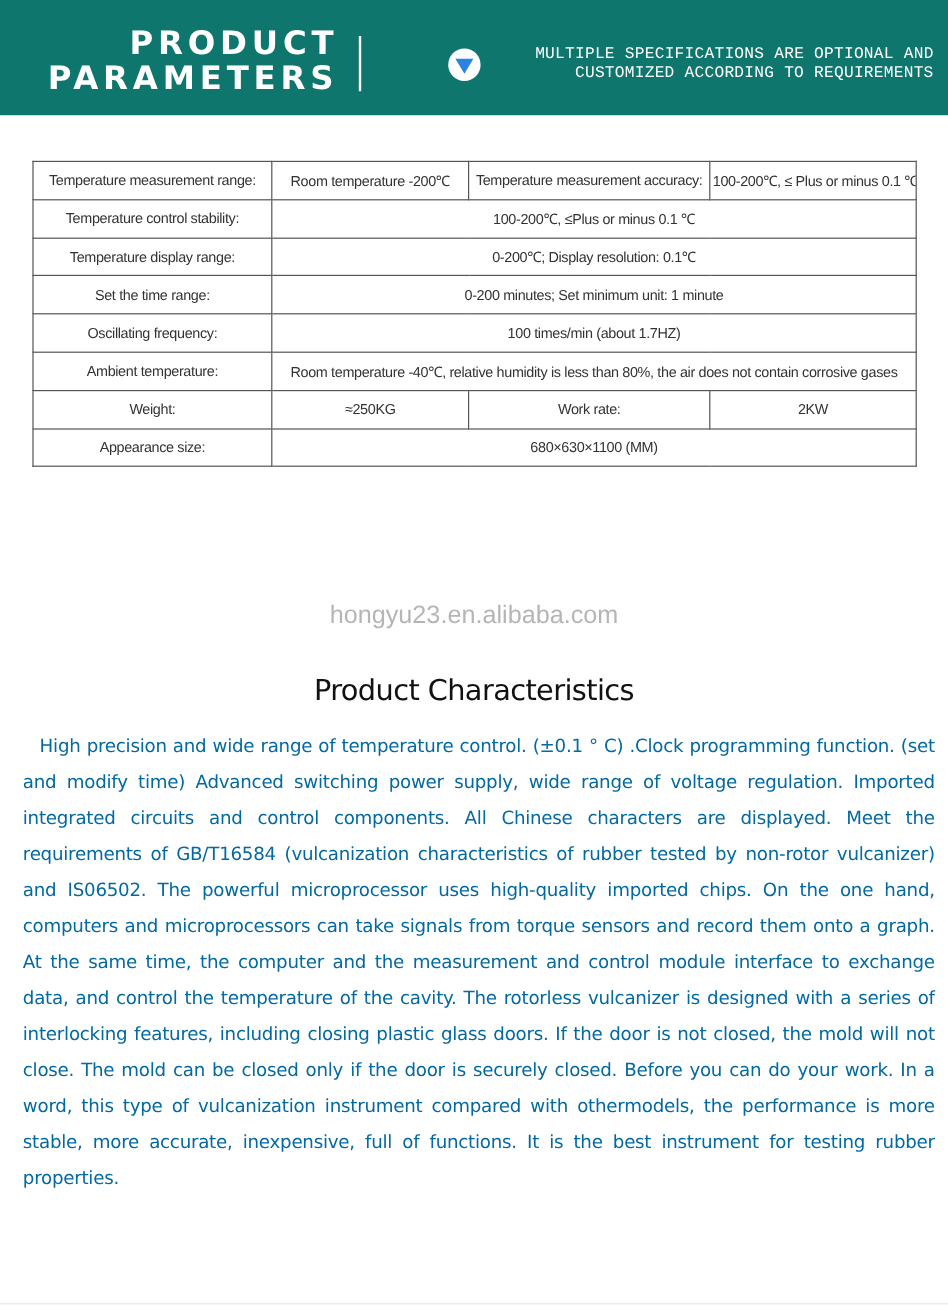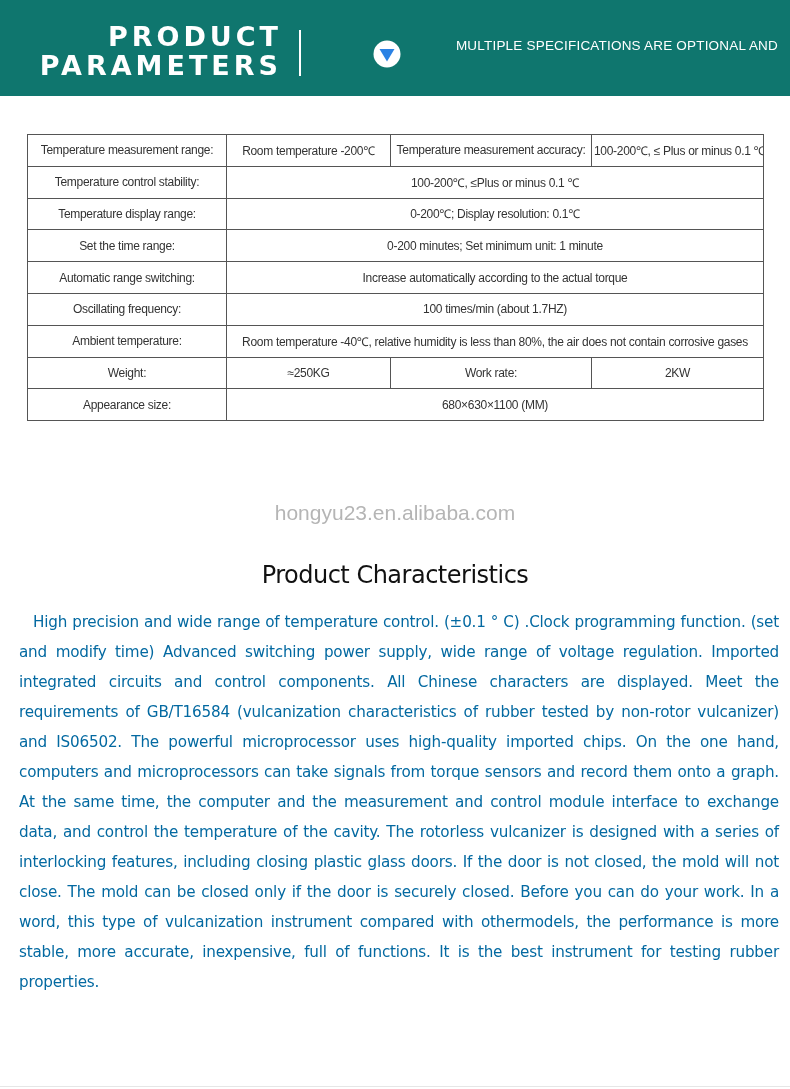--- a/index.html
+++ b/index.html
@@ -21,21 +21,21 @@
   .banner-divider {
     position: absolute; left: 299px; top: 30px; width: 2px; height: 46px;
     background: #ffffff;
   }
   .banner-icon {
     position: absolute; left: 373px; top: 40px; width: 28px; height: 28px;
   }
   .banner-sub {
     position: absolute; right: 12px; top: 38px;
     text-align: right; color: #ffffff;
-    font-family: Liberation Sans, sans-serif;
+    font-family: Liberation Mono, monospace;
     font-size: 13.5px; line-height: 16px; letter-spacing: 0.2px;
   }
   .banner-sub .line { display: block; }
 
   
   .spec-table {
     position: absolute; left: 27px; top: 134px; width: 736px;
     border-collapse: collapse; table-layout: fixed;
     font-family: "Liberation Sans", sans-serif;
     font-size: 12px; color: #333333;
@@ -83,20 +83,21 @@
     <span class="line">PRODUCT</span>
     <span class="line">PARAMETERS</span>
   </div>
   <div class="banner-divider"></div>
   <svg class="banner-icon" viewBox="0 0 28 28">
     <circle cx="14" cy="14" r="13.5" fill="#ffffff"></circle>
     <polygon points="6.5,9 21.5,9 14,21.5" fill="#2a82e4"></polygon>
   </svg>
   <div class="banner-sub">
     <span class="line">MULTIPLE SPECIFICATIONS ARE OPTIONAL AND</span>
+    <span class="line">CUSTOMIZED ACCORDING TO REQUIREMENTS</span>
   </div>
 </div>
 
 <table class="spec-table">
   <colgroup>
     <col style="width:199px">
     <col style="width:164px">
     <col style="width:201px">
     <col style="width:172px">
   </colgroup>
@@ -113,24 +114,20 @@
     </tr>
     <tr>
       <td>Temperature display range:</td>
       <td colspan="3">0-200℃; Display resolution: 0.1℃</td>
     </tr>
     <tr>
       <td>Set the time range:</td>
       <td colspan="3">0-200 minutes; Set minimum unit: 1 minute</td>
     </tr>
     <tr>
-      <td>Automatic range switching:</td>
-      <td colspan="3">Increase automatically according to the actual torque</td>
-    </tr>
-    <tr>
       <td>Oscillating frequency:</td>
       <td colspan="3">100 times/min (about 1.7HZ)</td>
     </tr>
     <tr>
       <td>Ambient temperature:</td>
       <td colspan="3">Room temperature -40℃, relative humidity is less than 80%, the air does not contain corrosive gases</td>
     </tr>
     <tr>
       <td>Weight:</td>
       <td>≈250KG</td>

